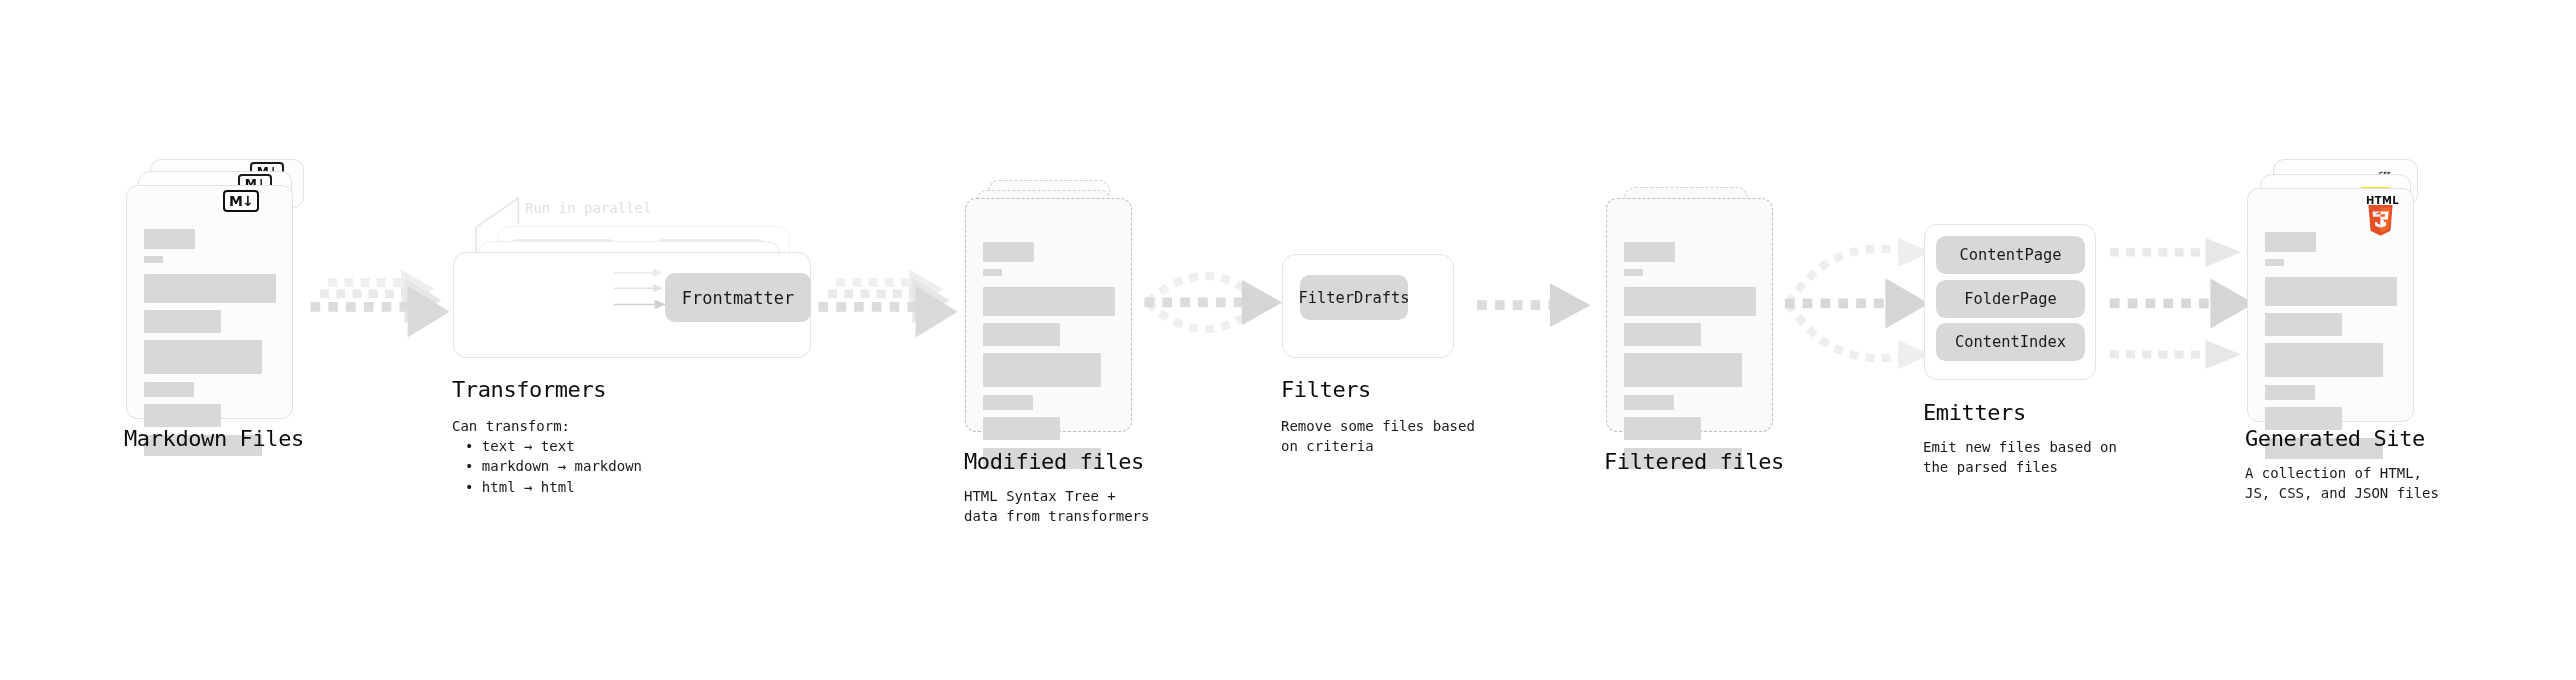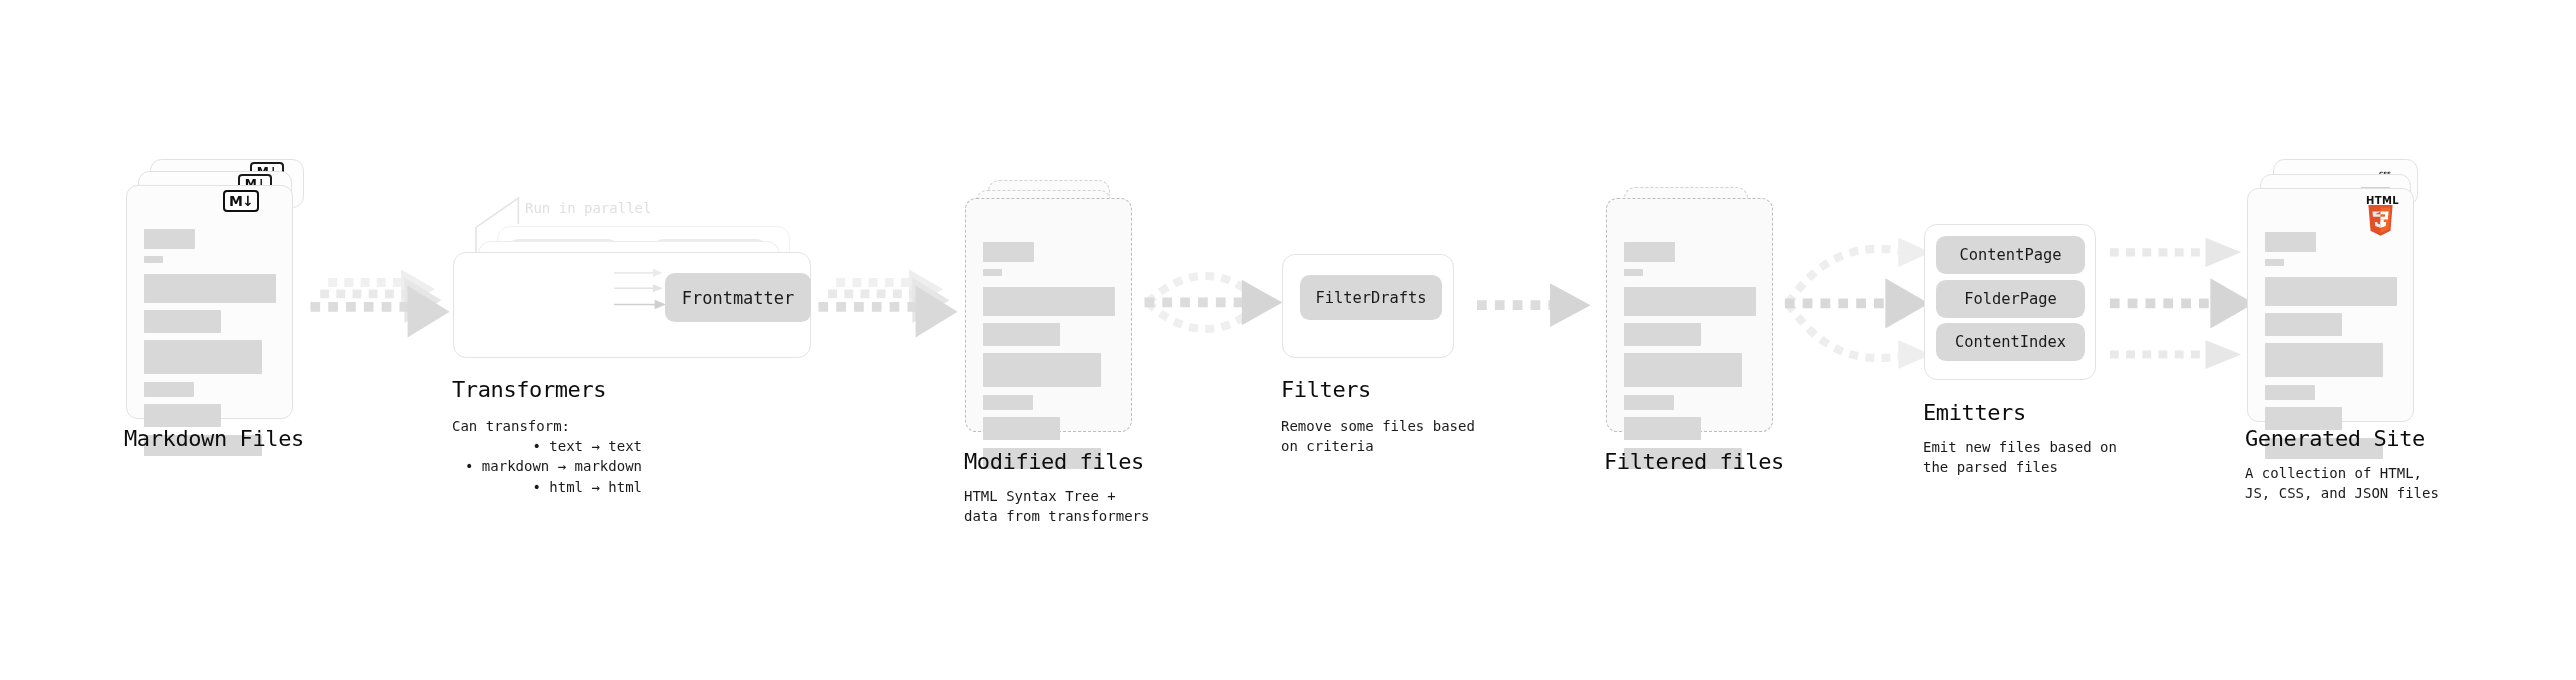--- a/index.html
+++ b/index.html
@@ -83,21 +83,21 @@
   .caption{
     position:absolute;font-size:14px;line-height:20.3px;color:#1a1a1a;
     white-space:pre;
     font-family:"DejaVu Sans Mono","Liberation Mono",monospace;
   }
   .annot{
     position:absolute;font-size:14px;color:#e0e0e0;white-space:nowrap;
     font-family:"DejaVu Sans Mono","Liberation Mono",monospace;
   }
   .bullets{position:absolute;font-size:14px;line-height:20.3px;color:#1a1a1a;}
-  .bullets div{white-space:pre;text-align:right;}
+  .bullets div{white-space:pre;}
 
   svg{overflow:visible;}
 </style>
 </head>
 <body>
 
 <div class="stage">
 
   <div class="doc-stack" style="left:126px;top:159px;width:179px;height:260px;">
 
@@ -207,21 +207,21 @@
       <line x1="8" y1="52" x2="132" y2="52" stroke="#dcdcdc" stroke-width="12" stroke-dasharray="12 10"></line>
       <polygon points="128,24 178,52 128,80" fill="#d5d5d5"></polygon>
     </g>
   </svg>
 
   <div class="title" style="left:964px;top:449px;">Modified files</div>
   <div class="caption" style="left:964px;top:486px;">HTML Syntax Tree +
 data from transformers</div>
 
   <div class="groupbox" style="left:1282px;top:254px;width:172px;height:104px;"></div>
-  <div class="chip" style="left:1300px;top:275px;width:142px;height:45px;font-size:15.4px;">
+  <div class="chip" style="left:1300px;top:275px;width:108px;height:45px;font-size:15.4px;">
       <span>FilterDrafts</span>
     </div>
 
   <svg class="node" style="left:1472px;top:280px;" width="122" height="73" viewBox="0 0 150 90">
     <g>
       <line x1="6" y1="31" x2="100" y2="31" stroke="#dcdcdc" stroke-width="12" stroke-dasharray="12 10"></line>
       <polygon points="96,4 146,31 96,58" fill="#d5d5d5"></polygon>
     </g>
   </svg>
 

